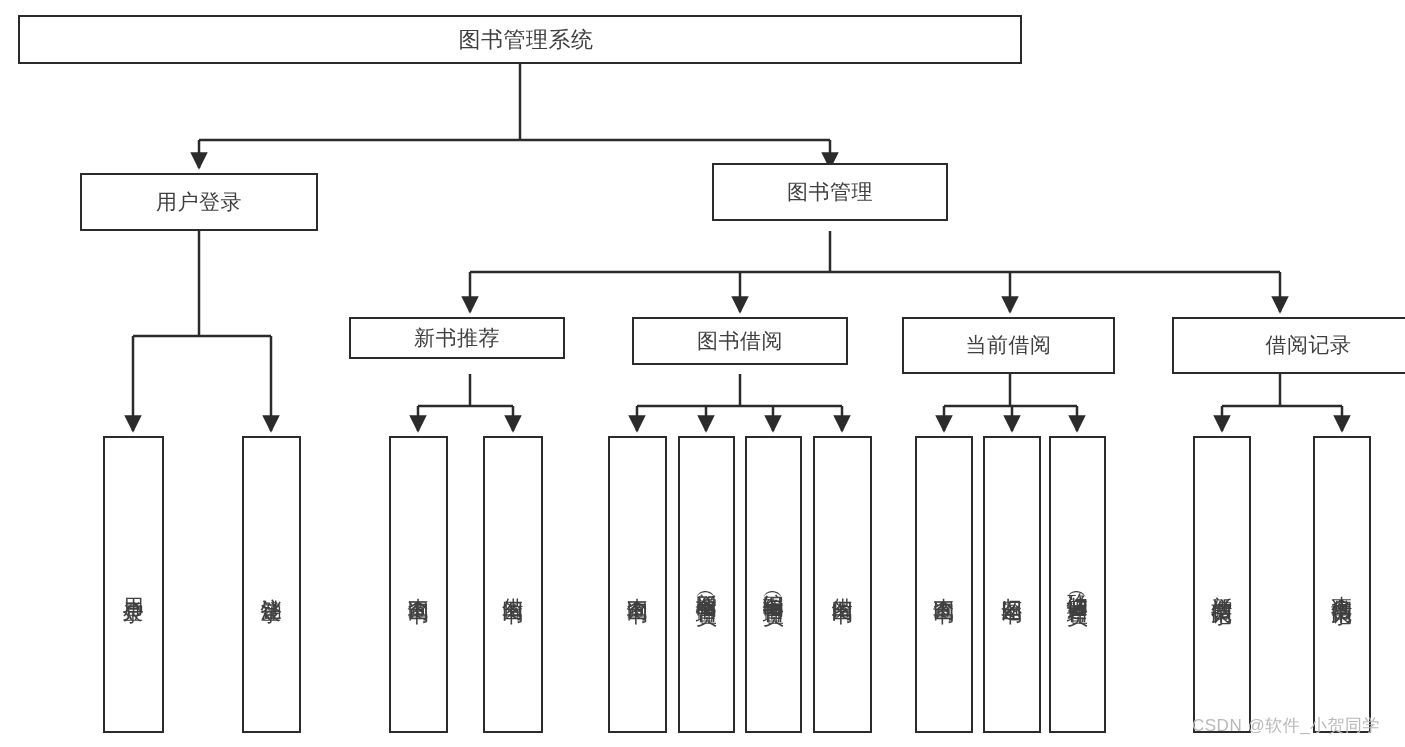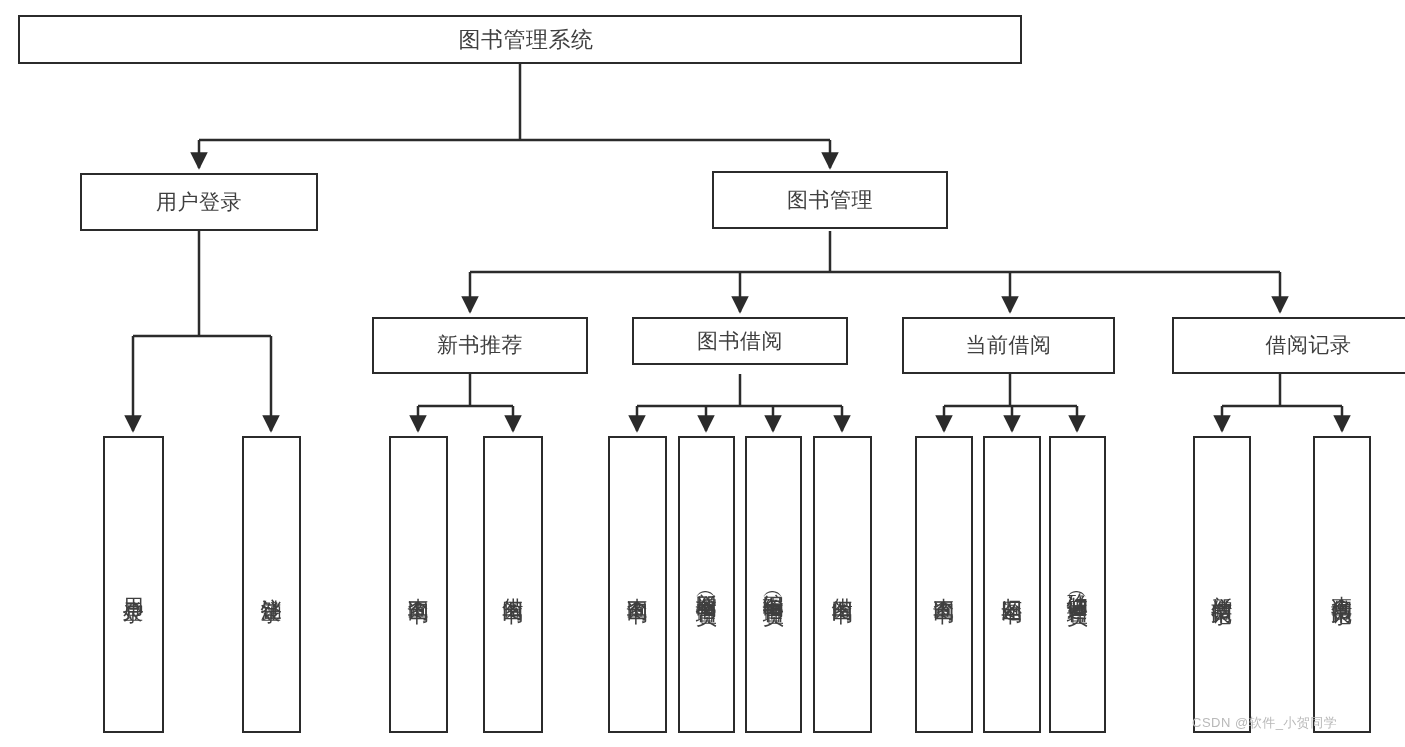--- a/index.html
+++ b/index.html
@@ -52,21 +52,21 @@
     text-orientation: upright;
     font-size: 21px;
     line-height: 1.32;
     letter-spacing: 2px;
     white-space: normal;
     text-align: center;
     max-height: 100%;
   }
   .watermark {
     position: absolute;
-    font-size: 13px;
+    font-size: 17px;
     color: #b9b9b9;
     white-space: nowrap;
     letter-spacing: 0.5px;
   }
 </style>
 </head>
 <body>
 
 <div id="canvas">
 
@@ -121,27 +121,27 @@
   </svg>
 
   <div class="node root" style="left: 18px; top: 15px; width: 1004px; height: 49px;">
     <span class="label">图书管理系统</span>
   </div>
 
   <div>
     <div class="node" style="left: 80px; top: 173px; width: 238px; height: 58px;">
       <span class="label">用户登录</span>
     </div>
-    <div class="node" style="left: 712px; top: 171px; width: 236px; height: 58px;">
+    <div class="node" style="left: 712px; top: 163px; width: 236px; height: 58px;">
       <span class="label">图书管理</span>
     </div>
   </div>
 
   <div>
-    <div class="node" style="left: 372px; top: 317px; width: 216px; height: 57px; align-items: center;">
+    <div class="node" style="left: 349px; top: 317px; width: 216px; height: 42px; align-items: center;">
       <span class="label">新书推荐</span>
     </div>
     <div class="node" style="left: 632px; top: 317px; width: 216px; height: 48px;">
       <span class="label">图书借阅</span>
     </div>
     <div class="node" style="left: 902px; top: 317px; width: 213px; height: 57px;">
       <span class="label">当前借阅</span>
     </div>
     <div class="node" style="left: 1172px; top: 317px; width: 236px; height: 57px; padding-left: 37px;">
       <span class="label">借阅记录</span>

